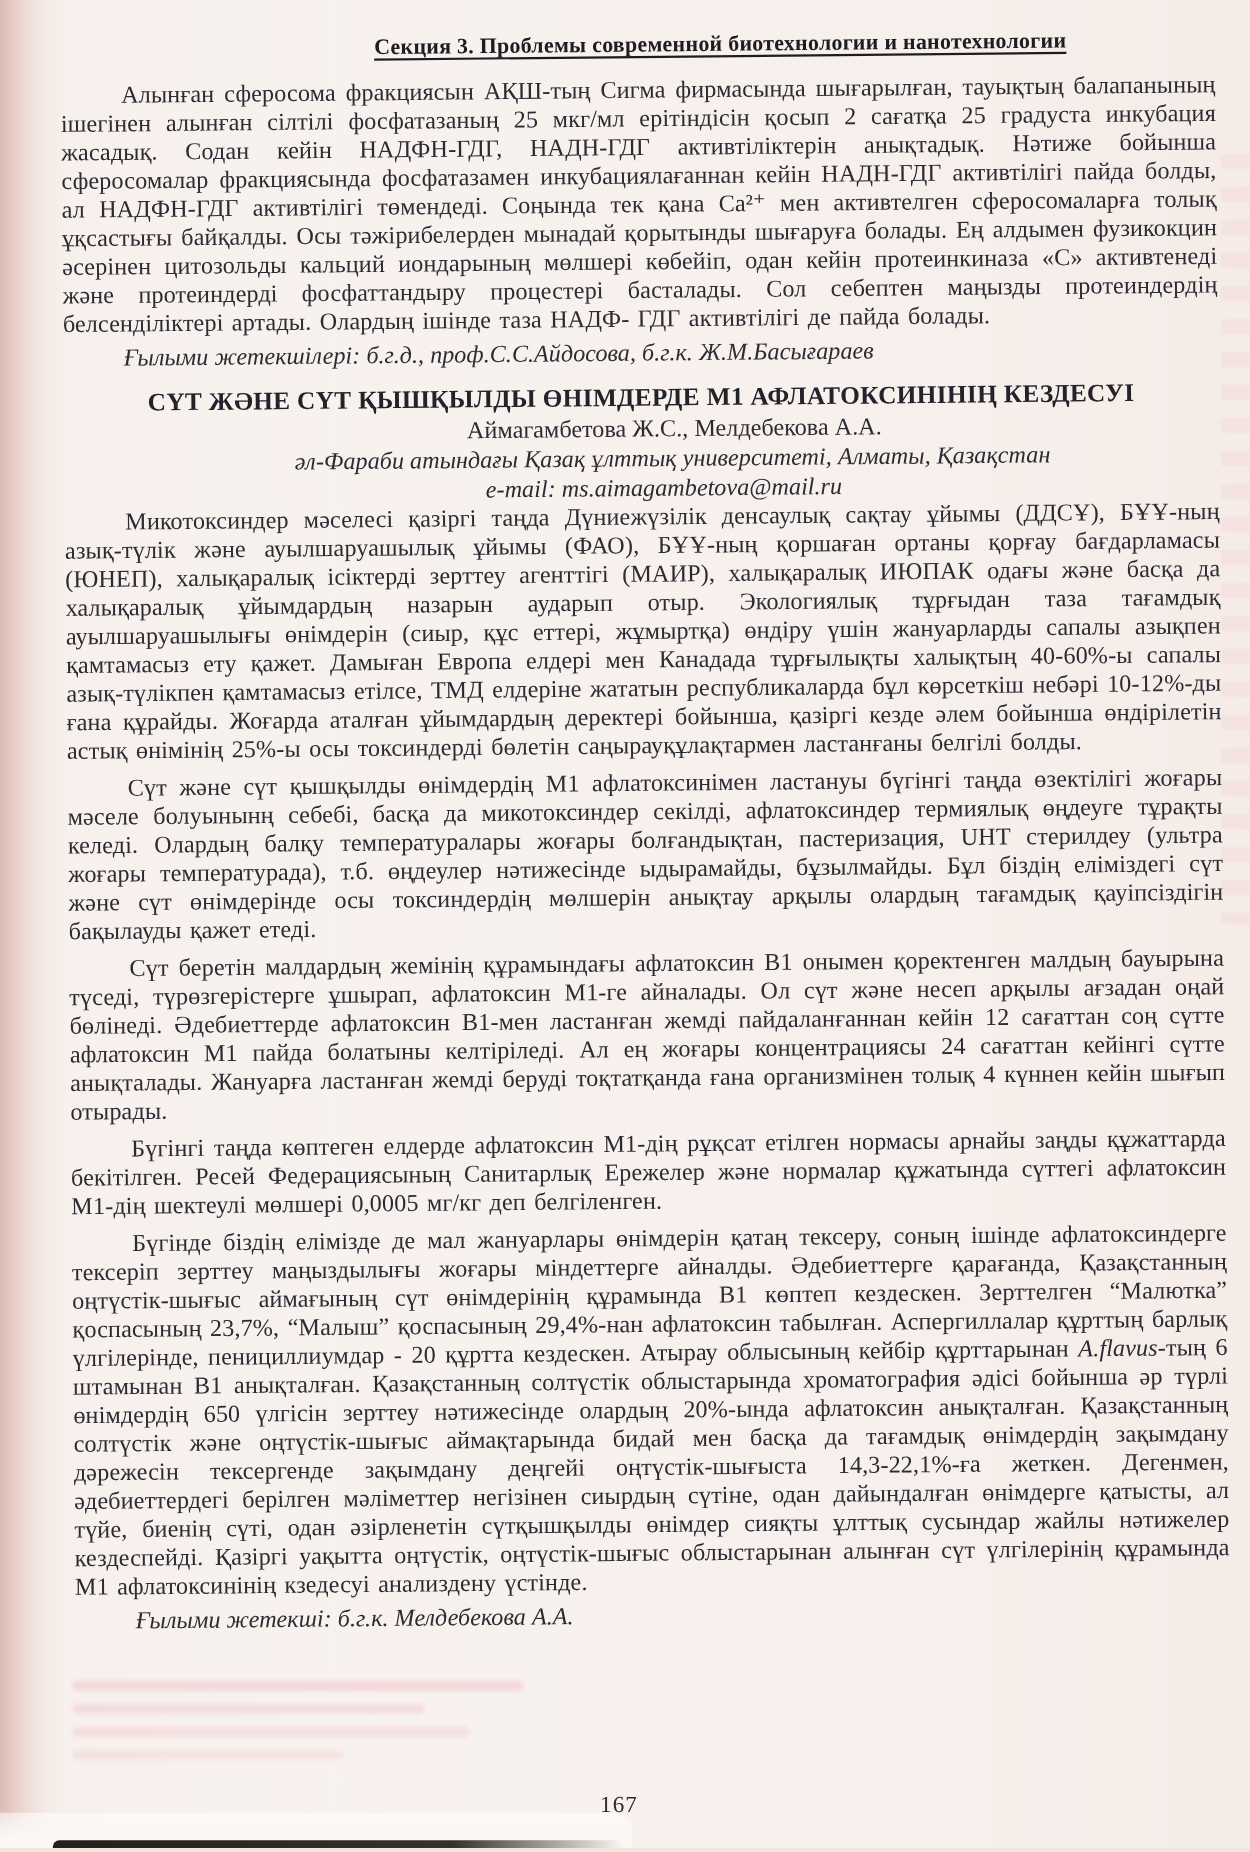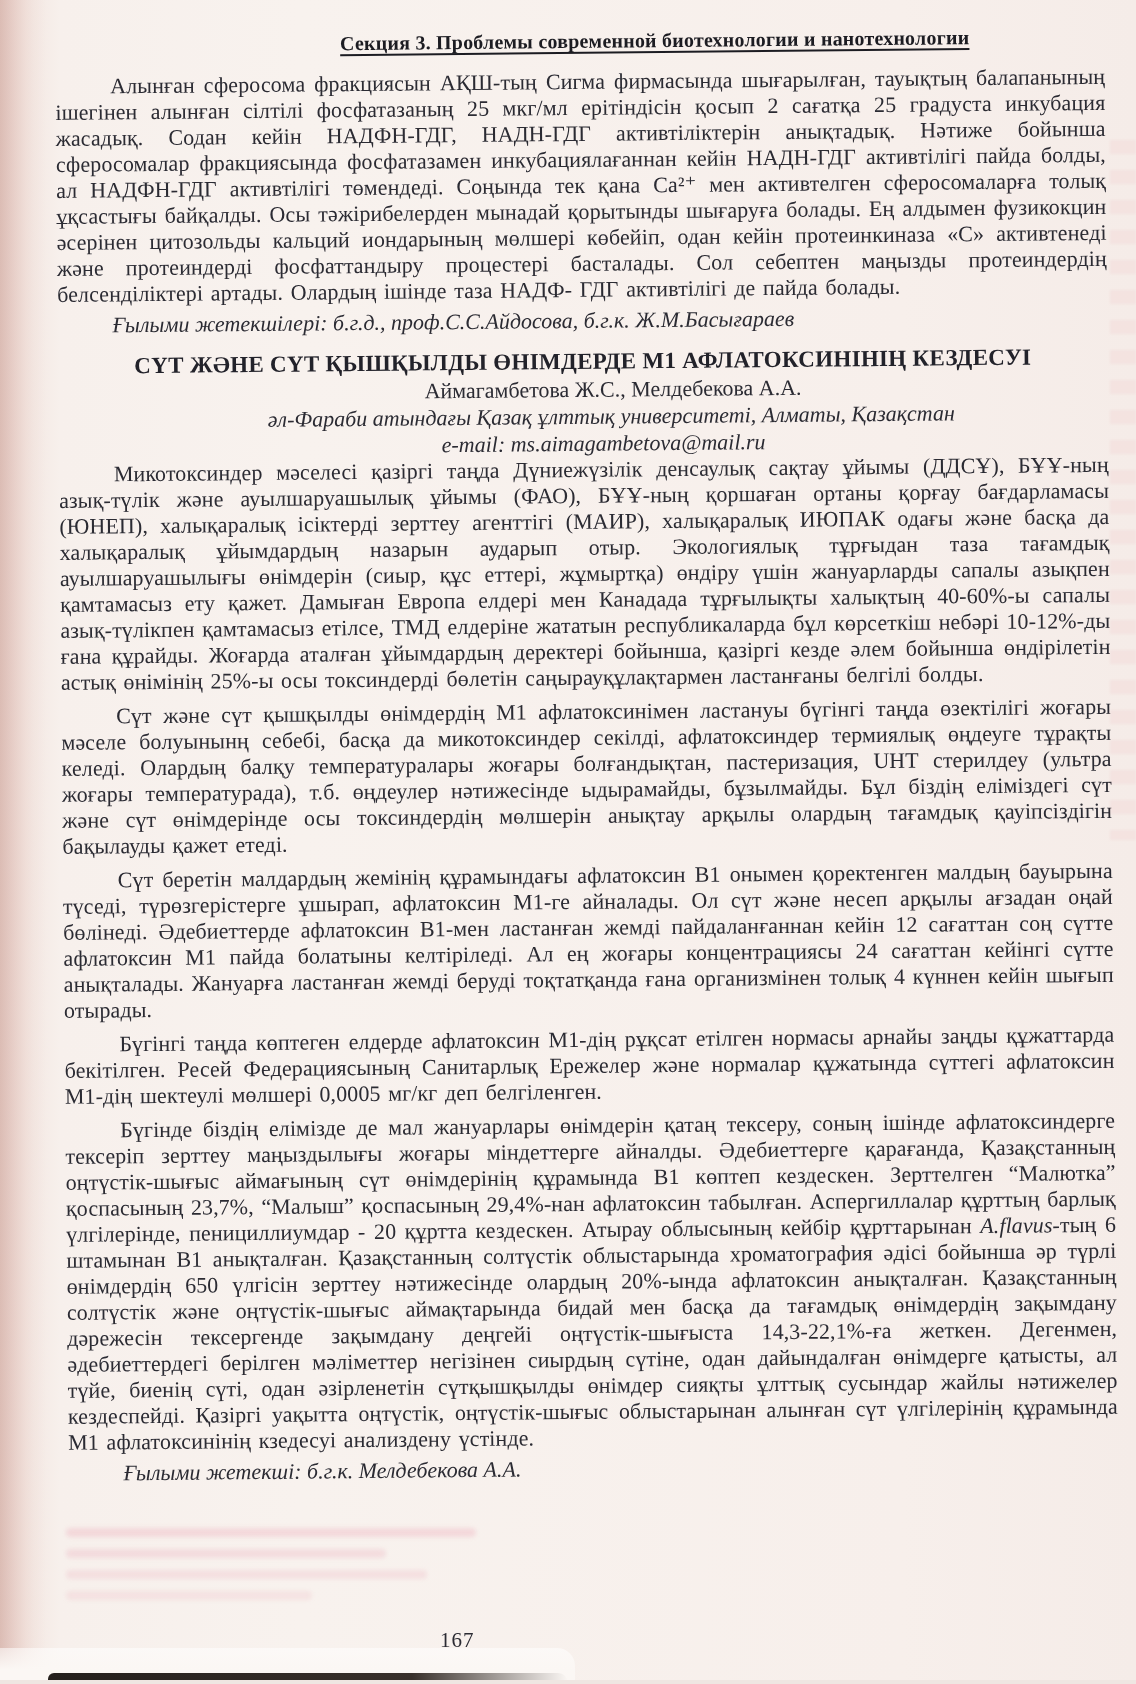--- a/index.html
+++ b/index.html
@@ -71,21 +71,21 @@
     text-align:center;
     margin:0;
   }
   .authors-line{transform:translateX(30px);}
   .affiliation-line{font-style:italic;transform:translateX(28px);}
   .email-line{font-style:italic;transform:translateX(20px);}
   .page-number{
     position:absolute;
     left:440px;top:1628px;
     width:140px;
-    text-align:left;
+    text-align:right;
     font-size:21px;
     color:#2b2b33;
     letter-spacing:1px;
   }
   
   .gutter-shadow{
     position:absolute;left:0;top:0;width:46px;height:1684px;
     background:linear-gradient(90deg, rgba(190,140,130,0.28), rgba(220,180,170,0.12) 55%, rgba(255,255,255,0) 100%);
     pointer-events:none;
   }

